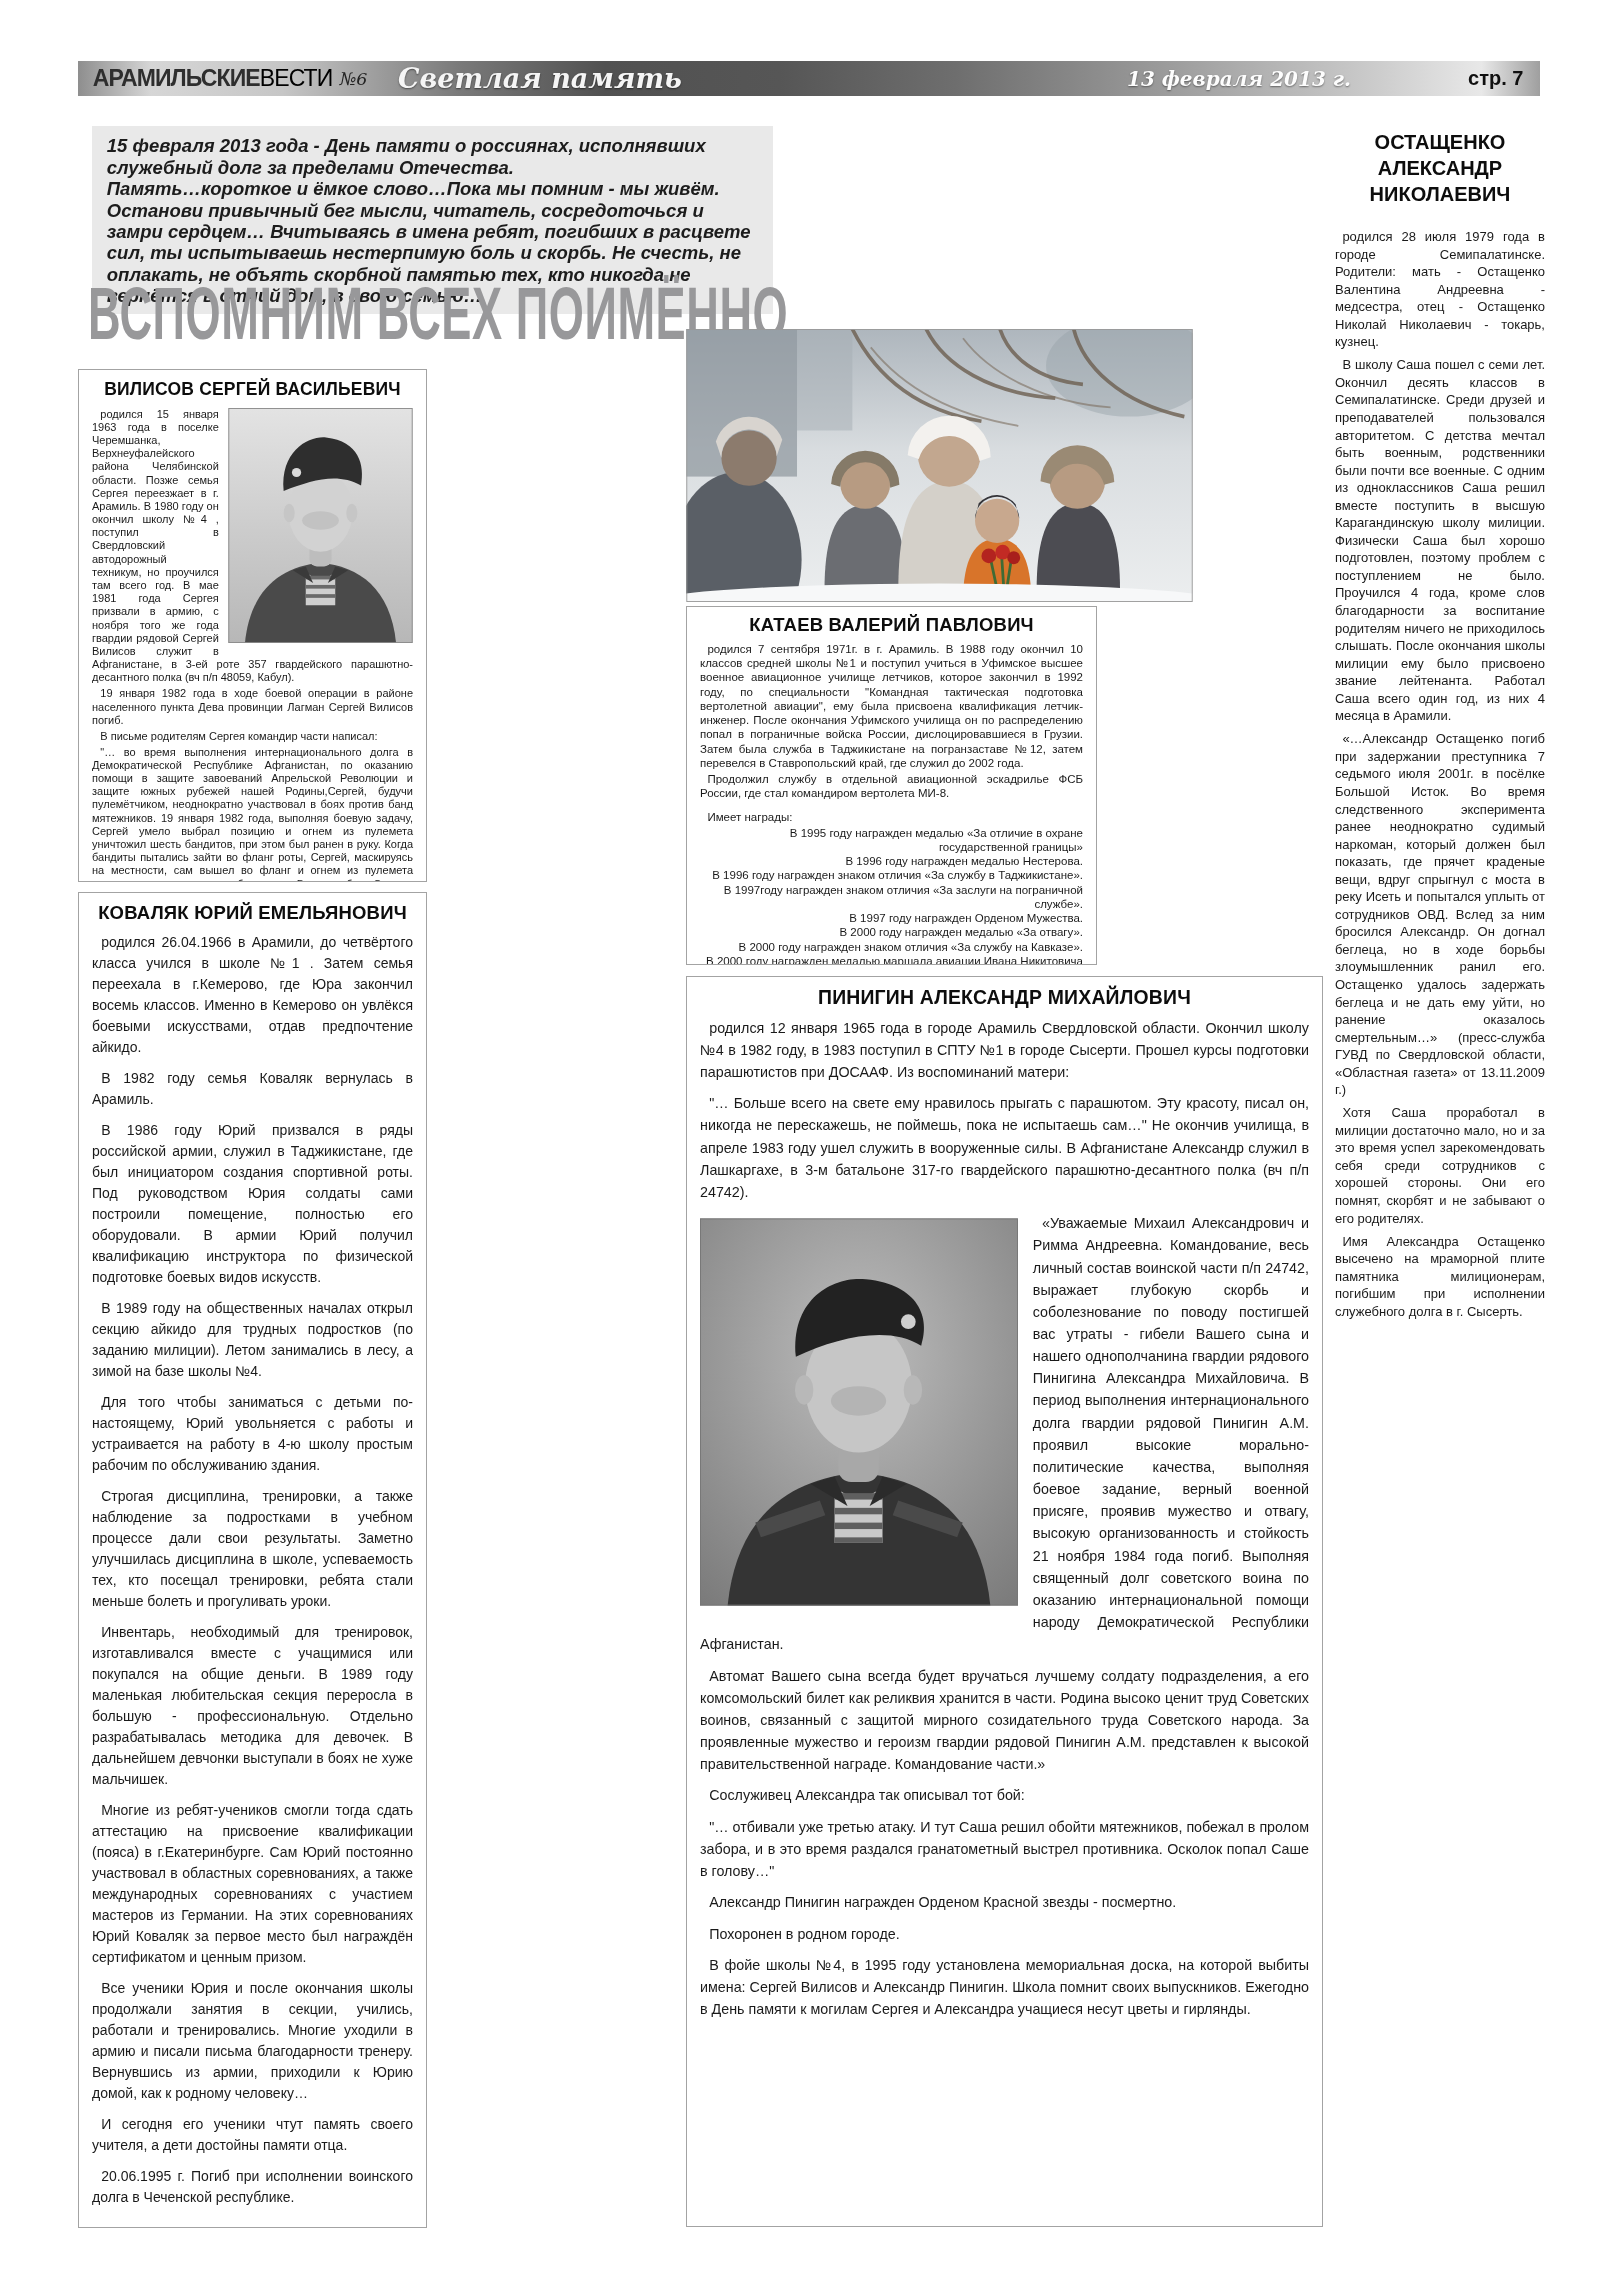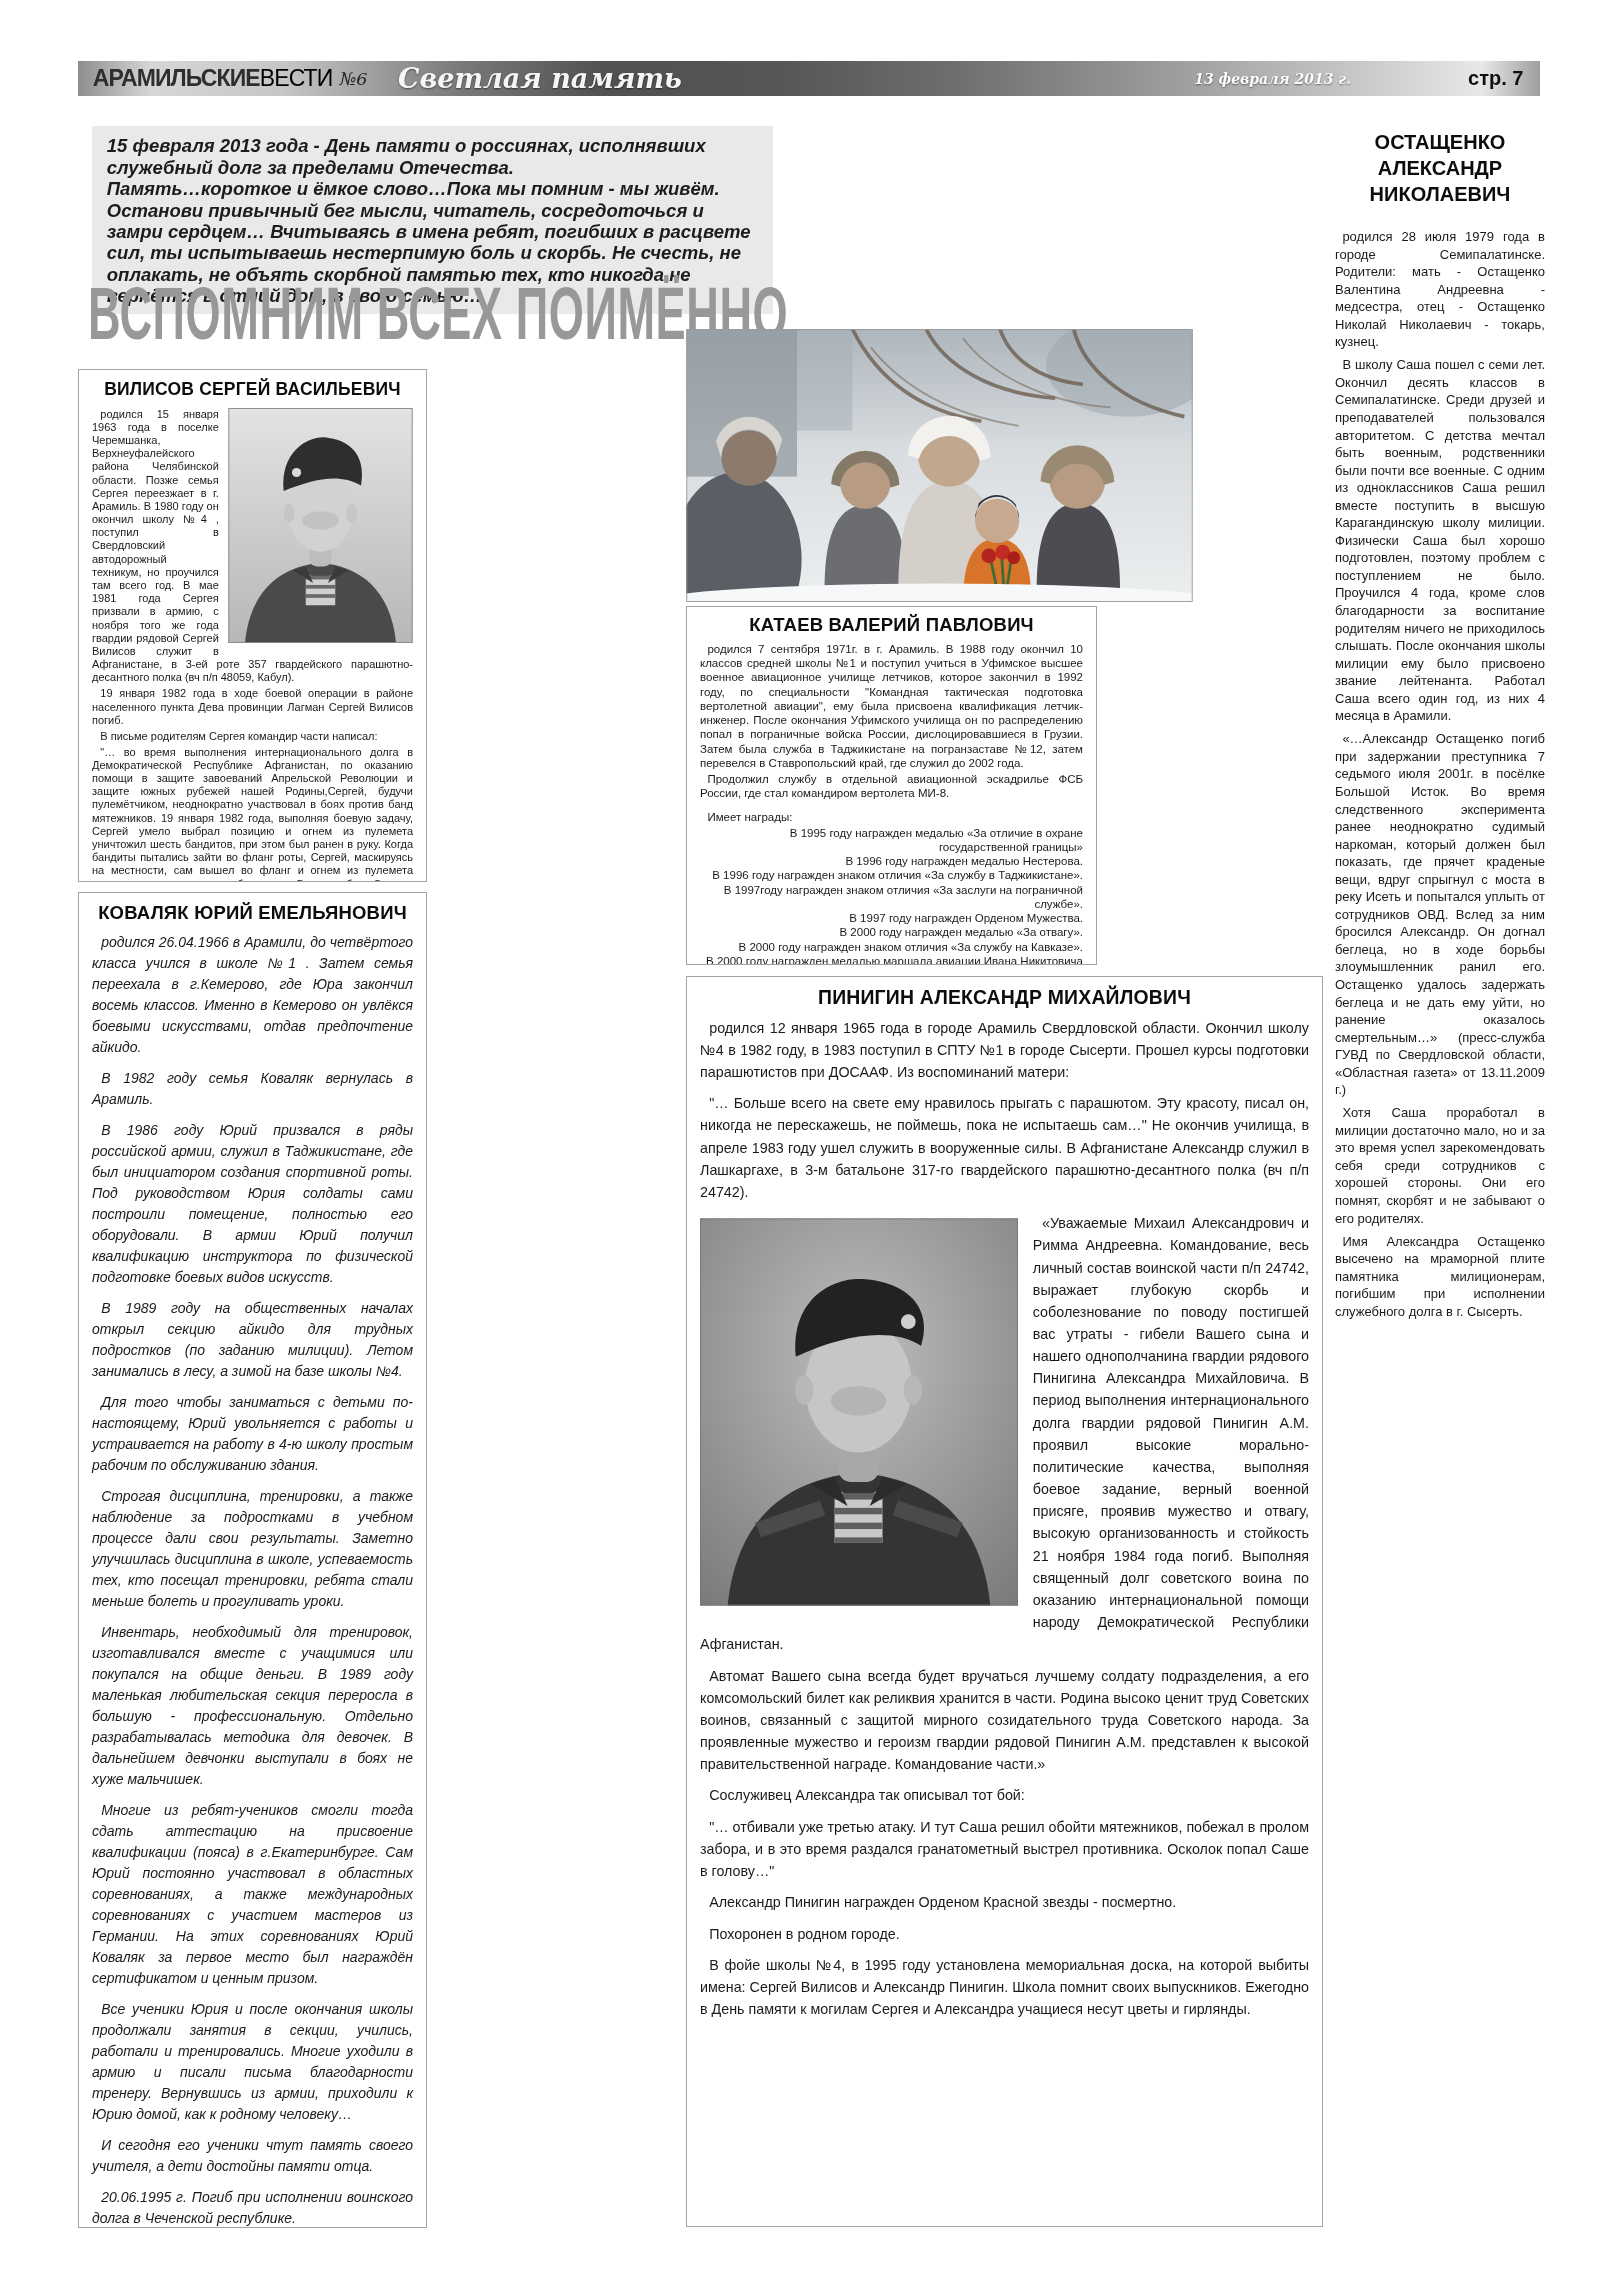--- a/index.html
+++ b/index.html
@@ -11,21 +11,21 @@
   .mast { position:absolute; left:78px; top:61px; width:1462px; height:35px;
     background:linear-gradient(90deg,#8e8e8e 0%,#d6d6d6 5%,#c6c6c6 14%,#7a7a7a 26%,
                #515151 36%,#565656 48%,#6e6e6e 60%,#9a9a9a 74%,#c9c9c9 88%,#e8e8e8 96%,#9f9f9f 100%); }
   .mast-left { position:absolute; left:14.8px; top:0; height:35px; display:flex; align-items:center; }
   .mast-name1 { font-weight:bold; font-size:23px; letter-spacing:-0.9px; color:#2e2e2e; }
   .mast-name2 { font-weight:normal; font-size:23px; letter-spacing:-0.9px; color:#000;text-align:right; }
   .mast-issue { font-family:"DejaVu Serif",serif; font-style:italic; font-size:17.5px; color:#222; margin-left:7.4px; }
   .mast-section { position:absolute; left:305px; width:314px; top:0; height:35px; display:flex; align-items:center; justify-content:center;
     font-family:"DejaVu Serif",serif; font-style:italic; font-weight:bold; font-size:27px; color:#f5f5f5; text-shadow:0 0.9px 1.8px rgba(0,0,0,.5); }
   .mast-date { position:absolute; right:189px; top:0; height:35px; display:flex; align-items:center;
-    font-family:"DejaVu Serif",serif; font-style:italic; font-weight:bold; font-size:14px; color:#fdfdfd; text-shadow:0 0.9px 1.8px rgba(0,0,0,.45); }
+    font-family:"DejaVu Serif",serif; font-style:italic; font-weight:bold; font-size:20px; color:#fdfdfd; text-shadow:0 0.9px 1.8px rgba(0,0,0,.45); }
   .mast-page { position:absolute; right:16.6px; top:0; height:35px; display:flex; align-items:center;
     font-weight:bold; font-size:20px; color:#101010; }
 
   
   .intro { position:absolute; left:92px; top:126px; width:681px; background:#e9e9e9; padding:9.2px 14.8px 7.4px; }
   .intro p { font-style:italic; font-weight:bold; font-size:18.5px; line-height:1.16; color:#1c1c1c; }
 
   
   .headline { position:absolute; left:88px; top:277px; font-weight:bold; font-size:74px; line-height:1;
     color:#98989a; white-space:nowrap; letter-spacing:0.9px; transform:scaleX(0.61); transform-origin:0 0; }
@@ -40,21 +40,21 @@
   .vilisov p { font-size:11px; line-height:1.2; text-indent:8.3px; margin-bottom:2.8px; }
   .vilisov-photo { float:right; width:185px; height:235px; margin:0 0 5.5px 9.2px; }
 
   .kataev { left:686px; top:606px; width:411px; height:359px; padding:7.4px 13px; }
   .kataev .bio-title { margin-bottom:5.5px; }
   .kataev p { font-size:11.5px; line-height:1.24; text-indent:7.4px; margin-bottom:1.8px; }
   .kataev .awards-head { margin-top:9.2px; }
   .kataev p.award { text-indent:0; margin-bottom:0; text-align:right; }
 
   .kovalyak { left:78px; top:892px; width:349px; height:1336px; }
-  .kovalyak p { font-size:14px; line-height:1.5; text-indent:9.2px; margin-bottom:10px;font-style:italic; }
+  .kovalyak p { font-size:14px; line-height:1.5; text-indent:9.2px; margin-bottom:10px; }
 
   .pinigin { left:686px; top:976px; width:637px; height:1251px; }
   .pinigin .bio-title { font-size:19.4px; }
   .pinigin p { font-size:14.3px; line-height:1.55; text-indent:9.2px; margin-bottom:9.2px; }
   .pinigin-photo { float:left; width:318px; height:397px; margin:5.5px 14.8px 5.5px 0; }
 
   .ost { position:absolute; left:1335px; top:129px; width:210px; }
   .ost-title { text-align:center; font-weight:bold; font-size:20px; line-height:1.3; margin-bottom:21px; color:#0d0d0d; }
   .ost p { font-size:13px; line-height:1.35; text-align:justify; text-indent:7.4px; margin-bottom:5.5px; color:#1a1a1a; }
 

